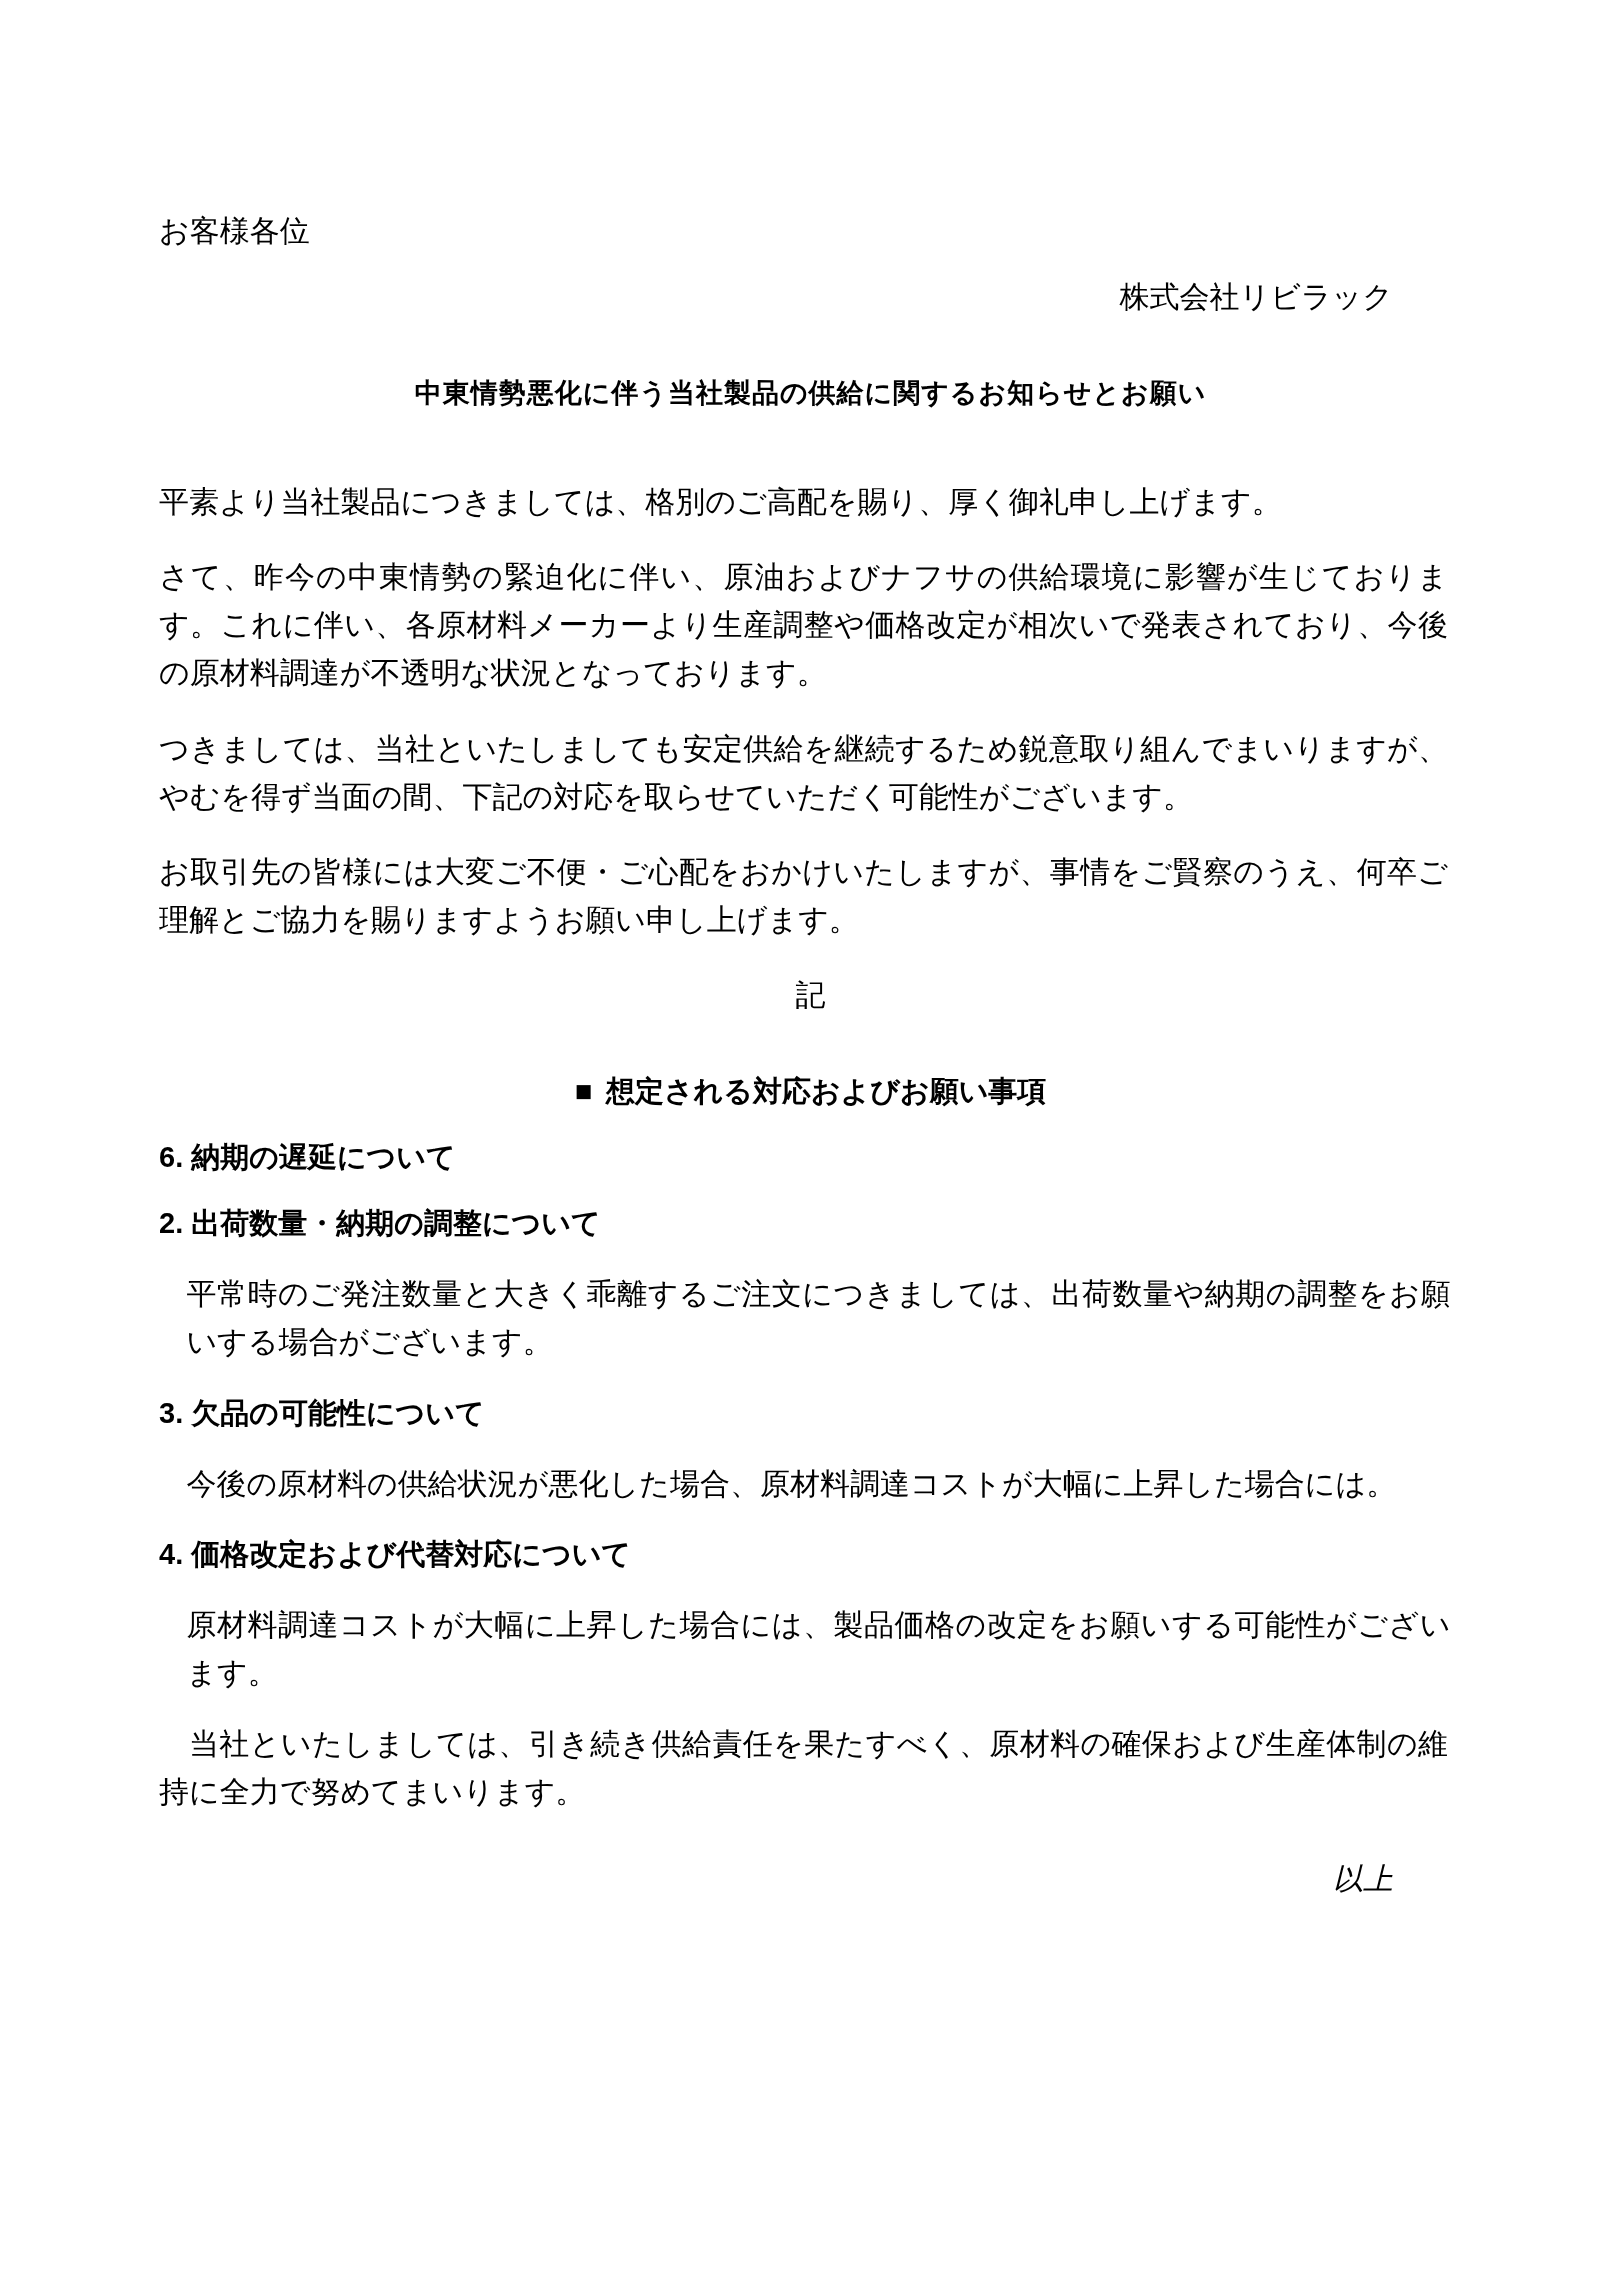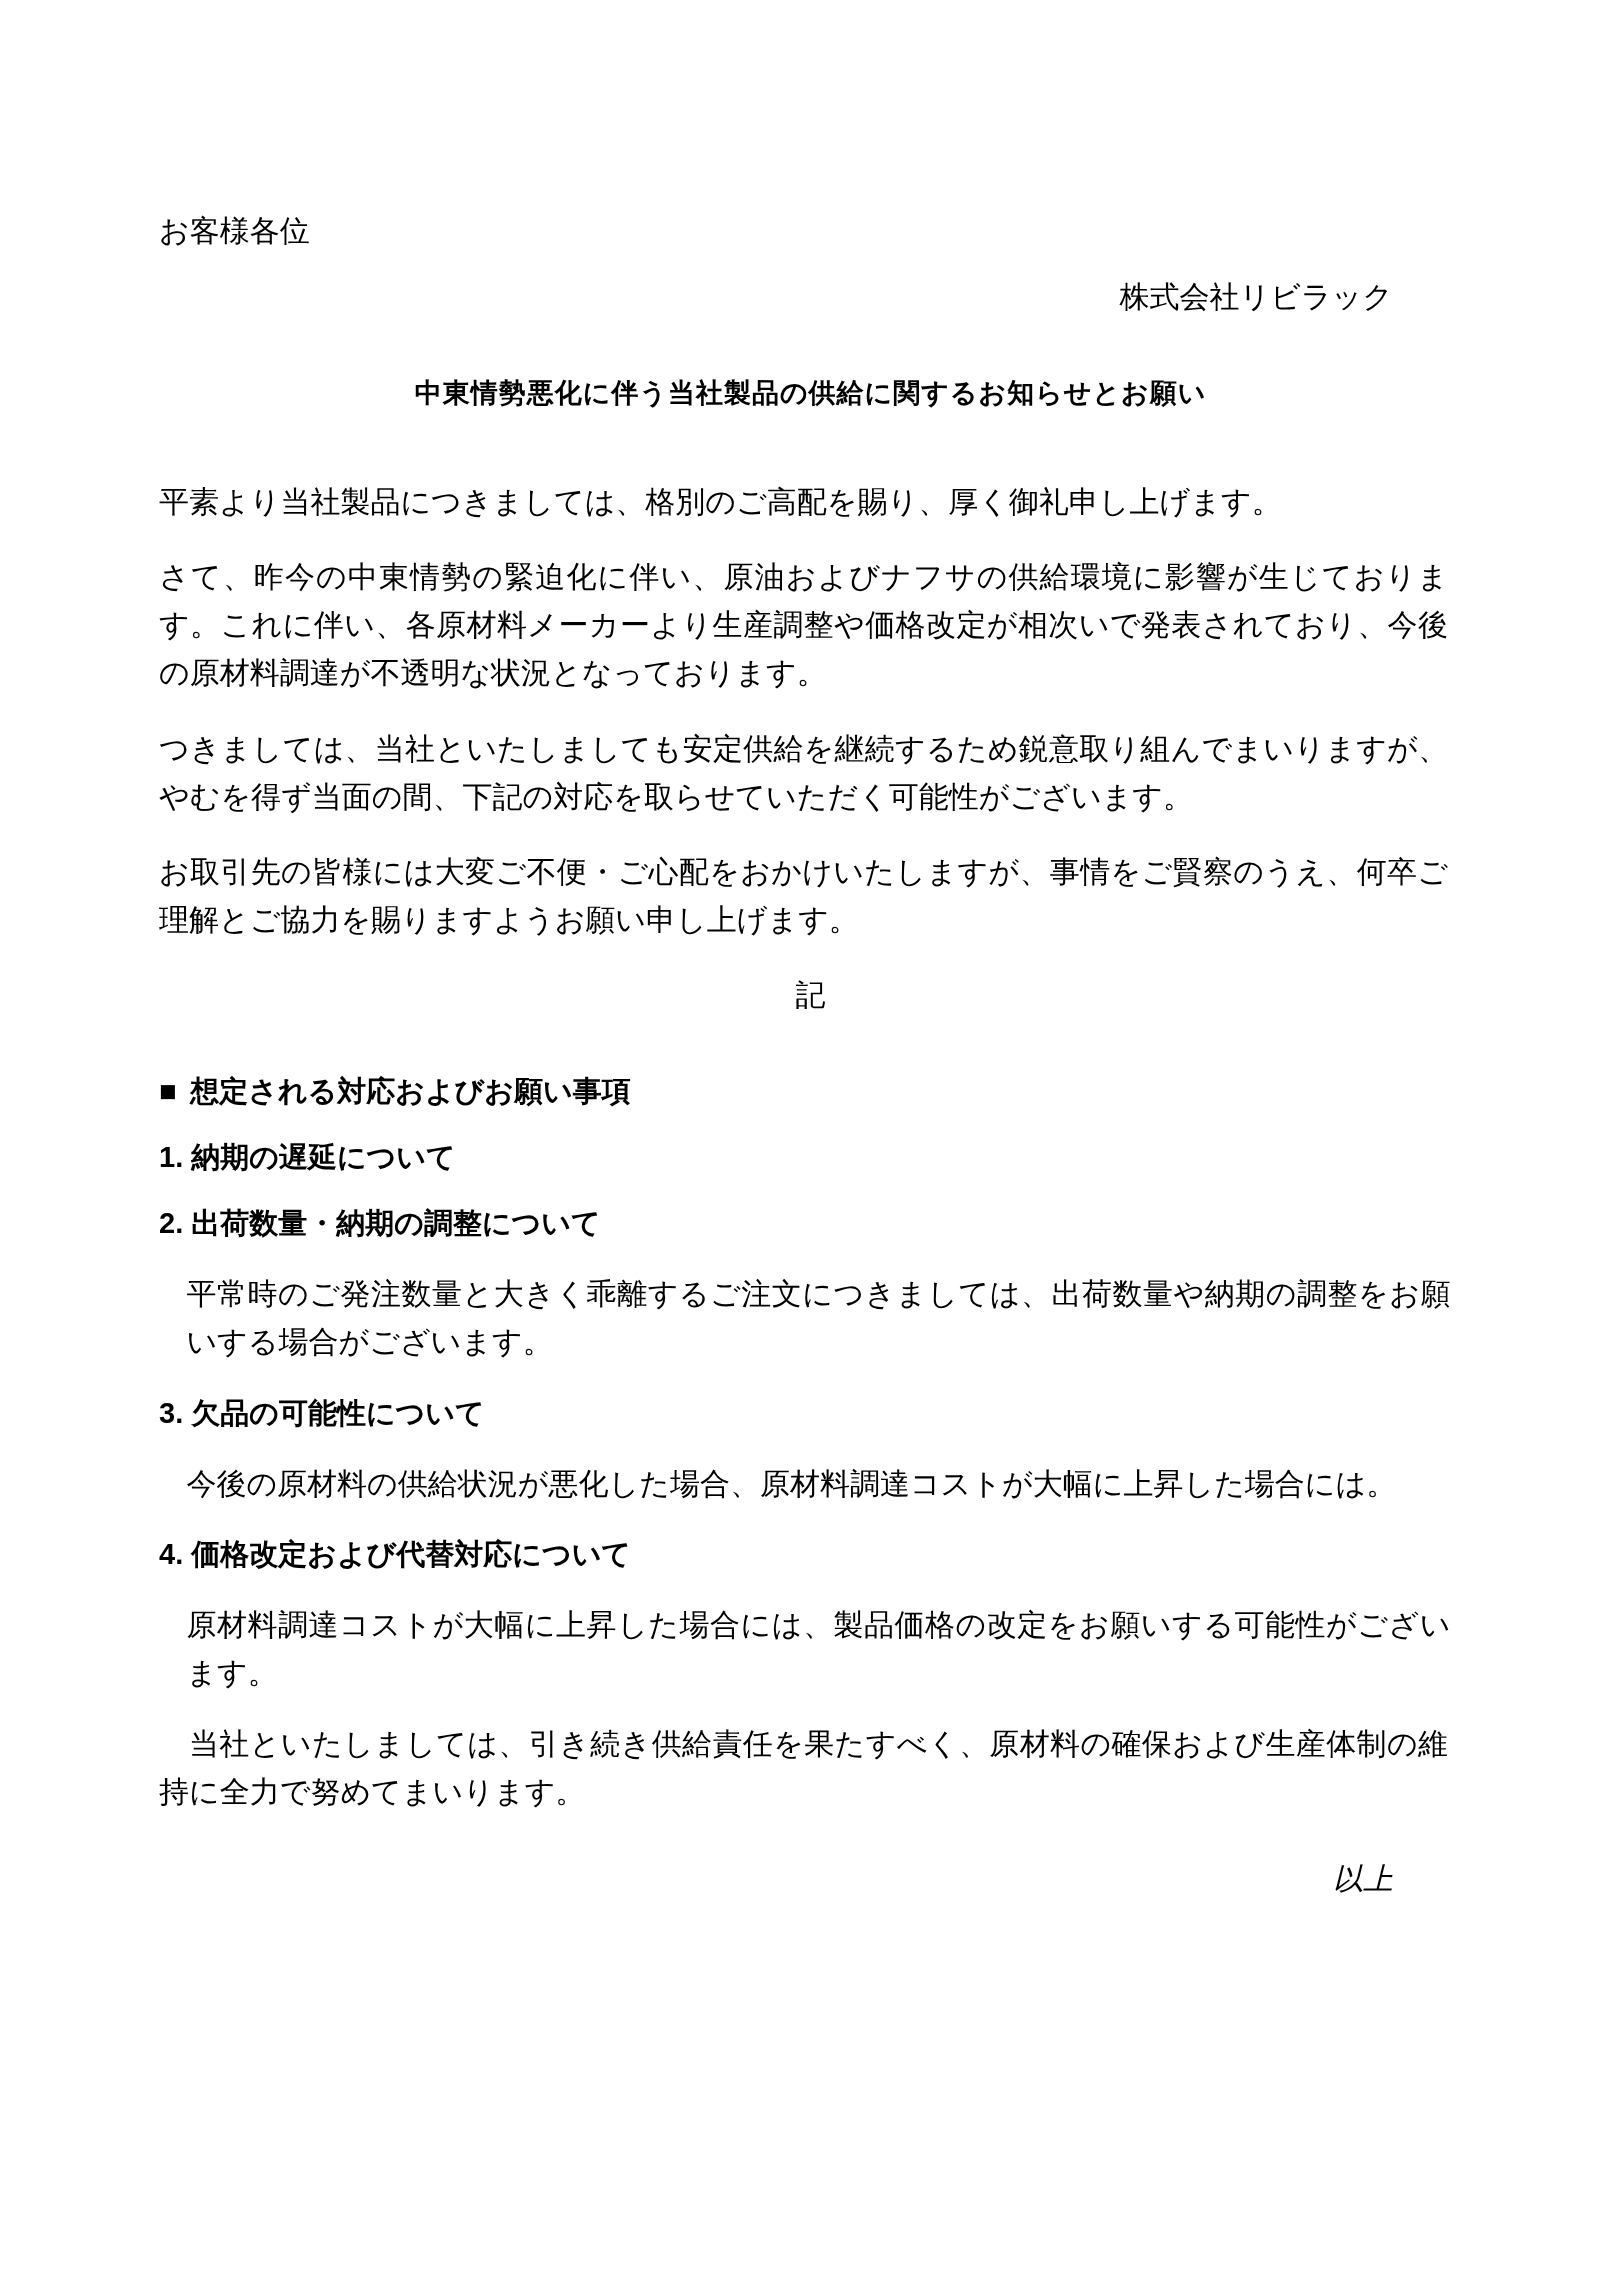--- a/index.html
+++ b/index.html
@@ -51,20 +51,21 @@
   }
   .record-marker {
     text-align: center;
     margin: 17.6px 0 0 0;
   }
   .section-heading {
     margin: 49px 0 0 0;
     font-family: "Liberation Sans", "DejaVu Sans", sans-serif;
     font-size: 29px;
     font-weight: bold;
+    text-align: center;
   }
   .section-heading .marker {
     margin-right: 13.7px;
   }
   .item-heading {
     margin: 19.6px 0 0 0;
     font-family: "Liberation Sans", "DejaVu Sans", sans-serif;
     font-size: 29px;
     font-weight: bold;
   }
@@ -105,21 +106,21 @@
   <p class="para">つきましては、当社といたしましても安定供給を継続するため鋭意取り組んでまいりますが、やむを得ず当面の間、下記の対応を取らせていただく可能性がございます。</p>
 
   <p class="para">お取引先の皆様には大変ご不便・ご心配をおかけいたしますが、事情をご賢察のうえ、何卒ご理解とご協力を賜りますようお願い申し上げます。</p>
 
   <div class="record-marker">記</div>
 
   <div class="section-heading">
     <span class="marker">■</span><span>想定される対応およびお願い事項</span>
   </div>
 
-  <div class="item-heading">1. 納期の遅延について</div>
+  <div class="item-heading">6. 納期の遅延について</div>
 
   <div class="item-heading">2. 出荷数量・納期の調整について</div>
   <p class="item-body">平常時のご発注数量と大きく乖離するご注文につきましては、出荷数量や納期の調整をお願いする場合がございます。</p>
 
   <div class="item-heading">3. 欠品の可能性について</div>
   <p class="item-body">今後の原材料の供給状況が悪化した場合、原材料調達コストが大幅に上昇した場合には。</p>
 
   <div class="item-heading">4. 価格改定および代替対応について</div>
   <p class="item-body">原材料調達コストが大幅に上昇した場合には、製品価格の改定をお願いする可能性がございます。</p>
 

